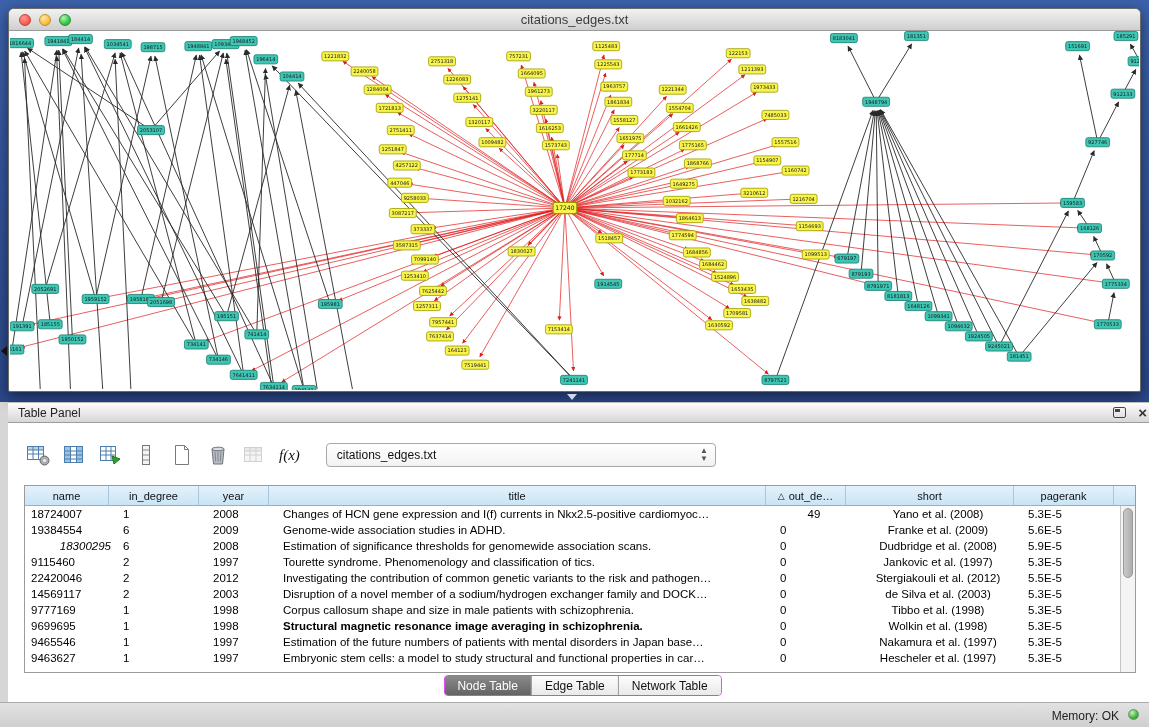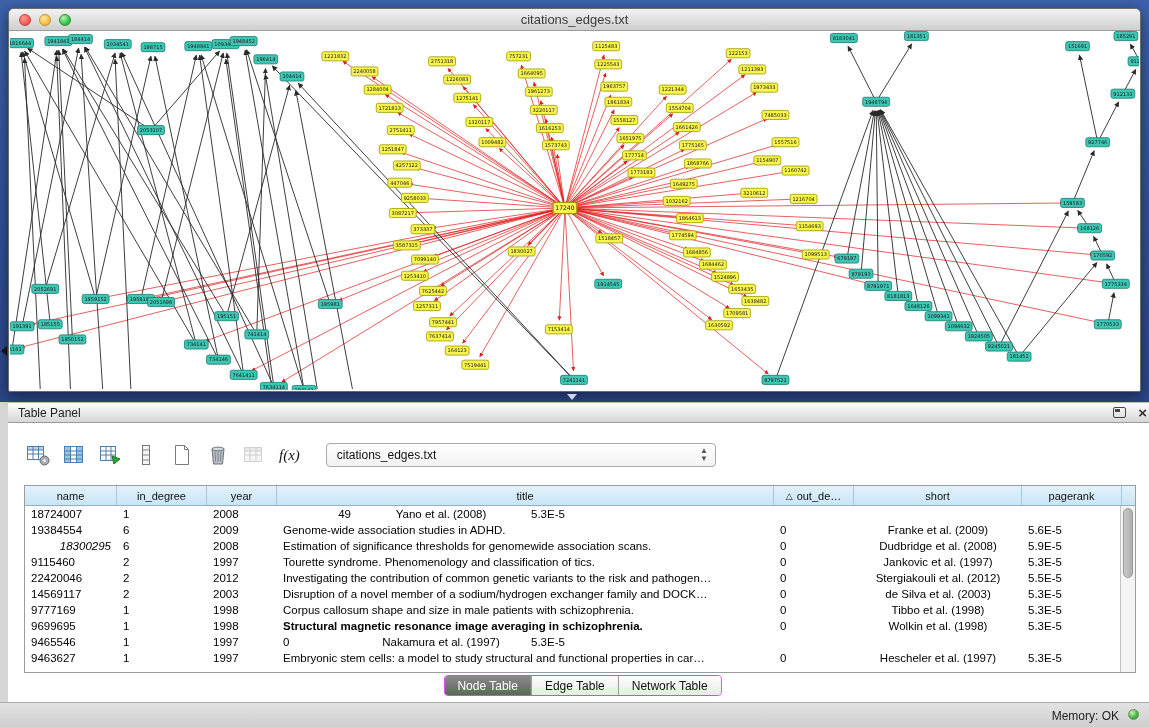--- a/index.html
+++ b/index.html
@@ -577,21 +577,21 @@
         <span>citations_edges.txt</span>
         <span class="arrows">
           <span>▲</span><br>
           <span>▼</span>
         </span>
       </div>
     </div>
 
     <div class="tablebox">
       <div class="thead" id="thead">
-          <div class="th" style="width: 92px;">
+          <div class="th" style="width: 84px;">
             <span>name</span>
           </div>
           <div class="th" style="width: 90px;">
             <span>in_degree</span>
           </div>
           <div class="th" style="width: 70px;">
             <span>year</span>
           </div>
           <div class="th" style="width: 497px;">
             <span>title</span>
@@ -606,21 +606,22 @@
           <div class="th" style="width: 100px;">
             <span>pagerank</span>
           </div>
         </div>
       <div class="tbody">
         <div id="rows">
             <div class="tr">
               <div class="td" style="width: 92px; text-align: left;">18724007</div>
               <div class="td" style="width: 90px; text-align: left;">1</div>
               <div class="td" style="width: 70px; text-align: left;">2008</div>
-              <div class="td" style="width: 80px; text-align: right;">49</div>
+              <div class="td" style="width: 497px; text-align: left;">Changes of HCN gene expression and I(f) currents in Nkx2.5-positive cardiomyoc…</div>
+              <div class="td" style="width: 80px; text-align: center;">49</div>
               <div class="td" style="width: 168px; text-align: center;">Yano et al. (2008)</div>
               <div class="td" style="width: 100px; text-align: left;">5.3E-5</div>
             </div>
             <div class="tr">
               <div class="td" style="width: 92px; text-align: left;">19384554</div>
               <div class="td" style="width: 90px; text-align: left;">6</div>
               <div class="td" style="width: 70px; text-align: left;">2009</div>
               <div class="td" style="width: 497px; text-align: left;">Genome-wide association studies in ADHD.</div>
               <div class="td" style="width: 80px; text-align: left;">0</div>
               <div class="td" style="width: 168px; text-align: center;">Franke et al. (2009)</div>
@@ -677,20 +678,21 @@
               <div class="td" style="width: 70px; text-align: left;">1998</div>
               <div class="td" style="width: 497px; text-align: left; font-weight: bold;">Structural magnetic resonance image averaging in schizophrenia.</div>
               <div class="td" style="width: 80px; text-align: left;">0</div>
               <div class="td" style="width: 168px; text-align: center;">Wolkin et al. (1998)</div>
               <div class="td" style="width: 100px; text-align: left;">5.3E-5</div>
             </div>
             <div class="tr">
               <div class="td" style="width: 92px; text-align: left;">9465546</div>
               <div class="td" style="width: 90px; text-align: left;">1</div>
               <div class="td" style="width: 70px; text-align: left;">1997</div>
+              <div class="td" style="width: 497px; text-align: left;">Estimation of the future numbers of patients with mental disorders in Japan base…</div>
               <div class="td" style="width: 80px; text-align: left;">0</div>
               <div class="td" style="width: 168px; text-align: center;">Nakamura et al. (1997)</div>
               <div class="td" style="width: 100px; text-align: left;">5.3E-5</div>
             </div>
             <div class="tr">
               <div class="td" style="width: 92px; text-align: left;">9463627</div>
               <div class="td" style="width: 90px; text-align: left;">1</div>
               <div class="td" style="width: 70px; text-align: left;">1997</div>
               <div class="td" style="width: 497px; text-align: left;">Embryonic stem cells: a model to study structural and functional properties in car…</div>
               <div class="td" style="width: 80px; text-align: left;">0</div>

